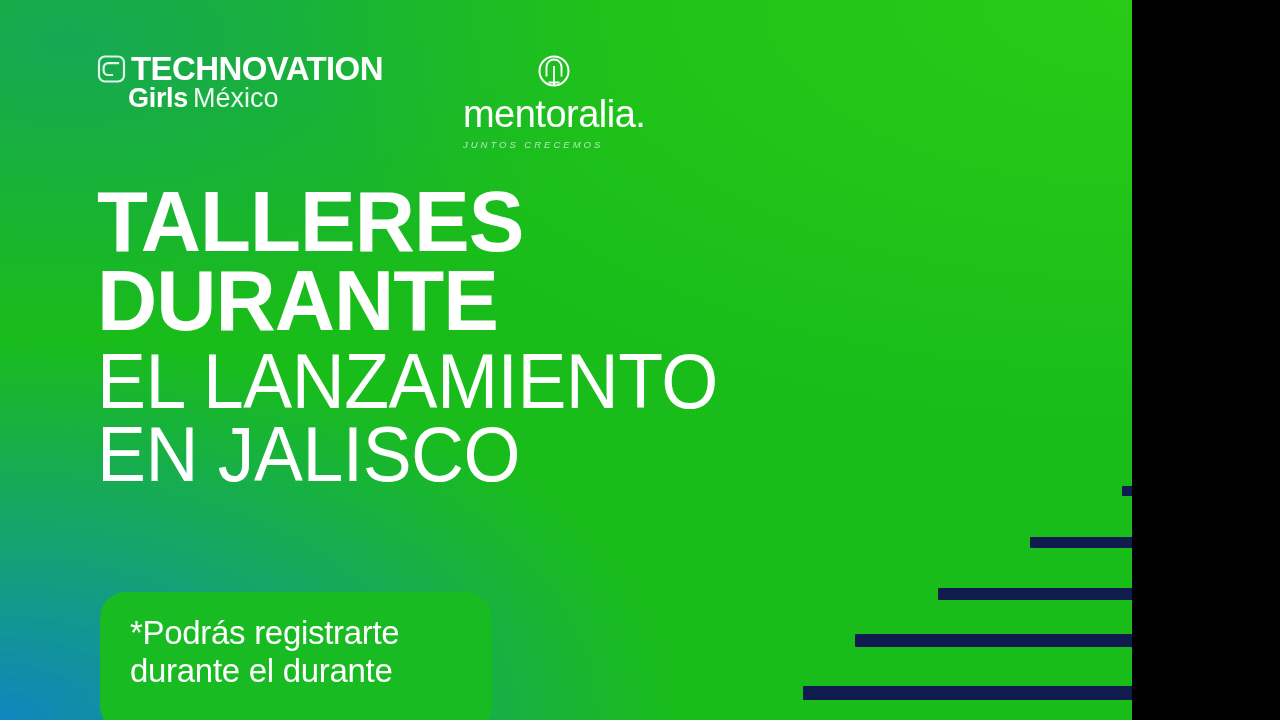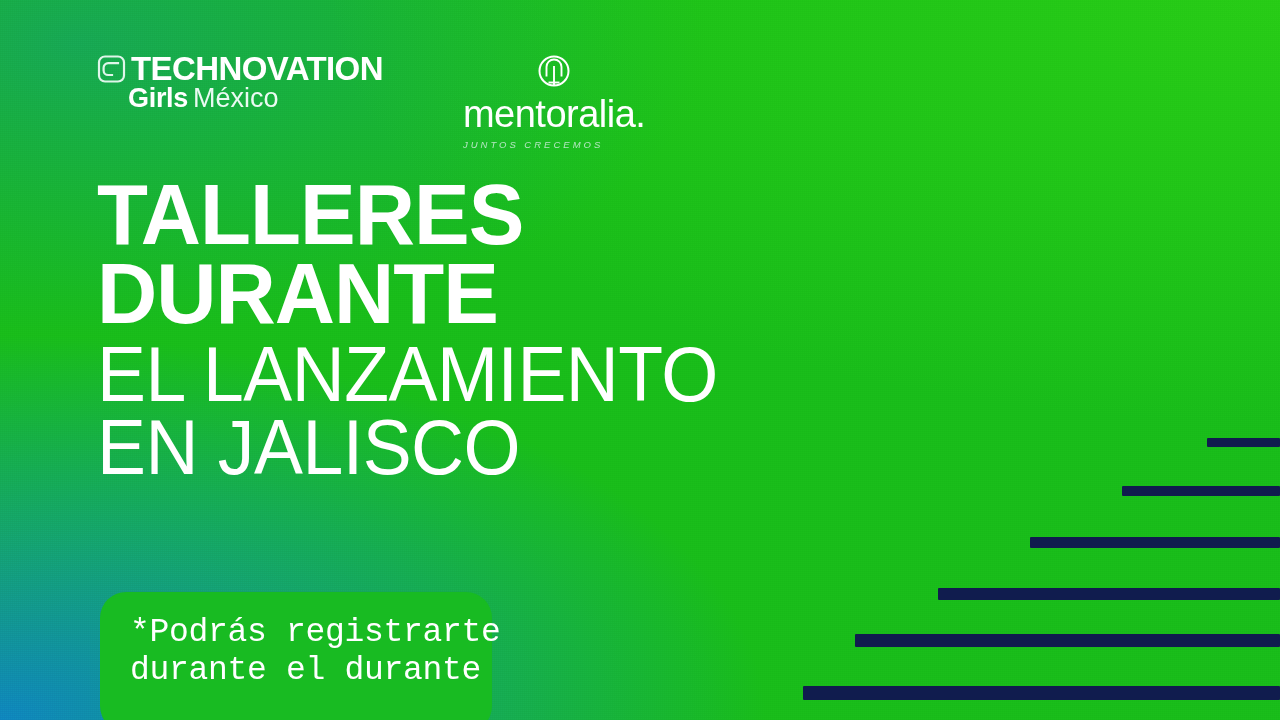--- a/index.html
+++ b/index.html
@@ -2,21 +2,21 @@
 <html><head>
 <meta charset="utf-8">
 <style>
   html, body {
     margin: 0;
     padding: 0;
     background: #000;
   }
   #poster {
     position: relative;
-    width: 1280px;
+    width: 1132px;
     height: 720px;
     overflow: hidden;
     font-family: "Liberation Sans", sans-serif;
     background: #19bd1a;
   }
   
   .bg-base {
     position: absolute;
     inset: 0;
     background: linear-gradient(65deg,
@@ -138,21 +138,21 @@
     letter-spacing: 3.0px;
     white-space: nowrap;
     opacity: 0.85;
     font-style: italic;
   }
 
   
   .headline {
     position: absolute;
     left: 97px;
-    top: 178px;
+    top: 185px;
     color: #ffffff;
   }
   .hl {
     line-height: 0.86;
     white-space: nowrap;
     font-family: "Liberation Sans Narrow", "Liberation Sans", sans-serif;
   }
   .hl-1 {
     font-size: 86px;
     font-weight: 700;
@@ -197,21 +197,21 @@
     box-sizing: border-box;
     padding: 22px 26px 0 30px;
   }
   .badge-line {
     color: #ffffff;
     font-size: 33px;
     font-weight: 500;
     line-height: 1.16;
     letter-spacing: -0.3px;
     white-space: nowrap;
-    font-family: Liberation Mono, monospace;
+    font-family: Liberation Sans, sans-serif;
   }
 </style>
 </head>
 <body>
 
 <div id="poster">
 
   <div class="bg-base"></div>
   <div class="bg-wash"></div>
   <div class="bg-noise"></div>

